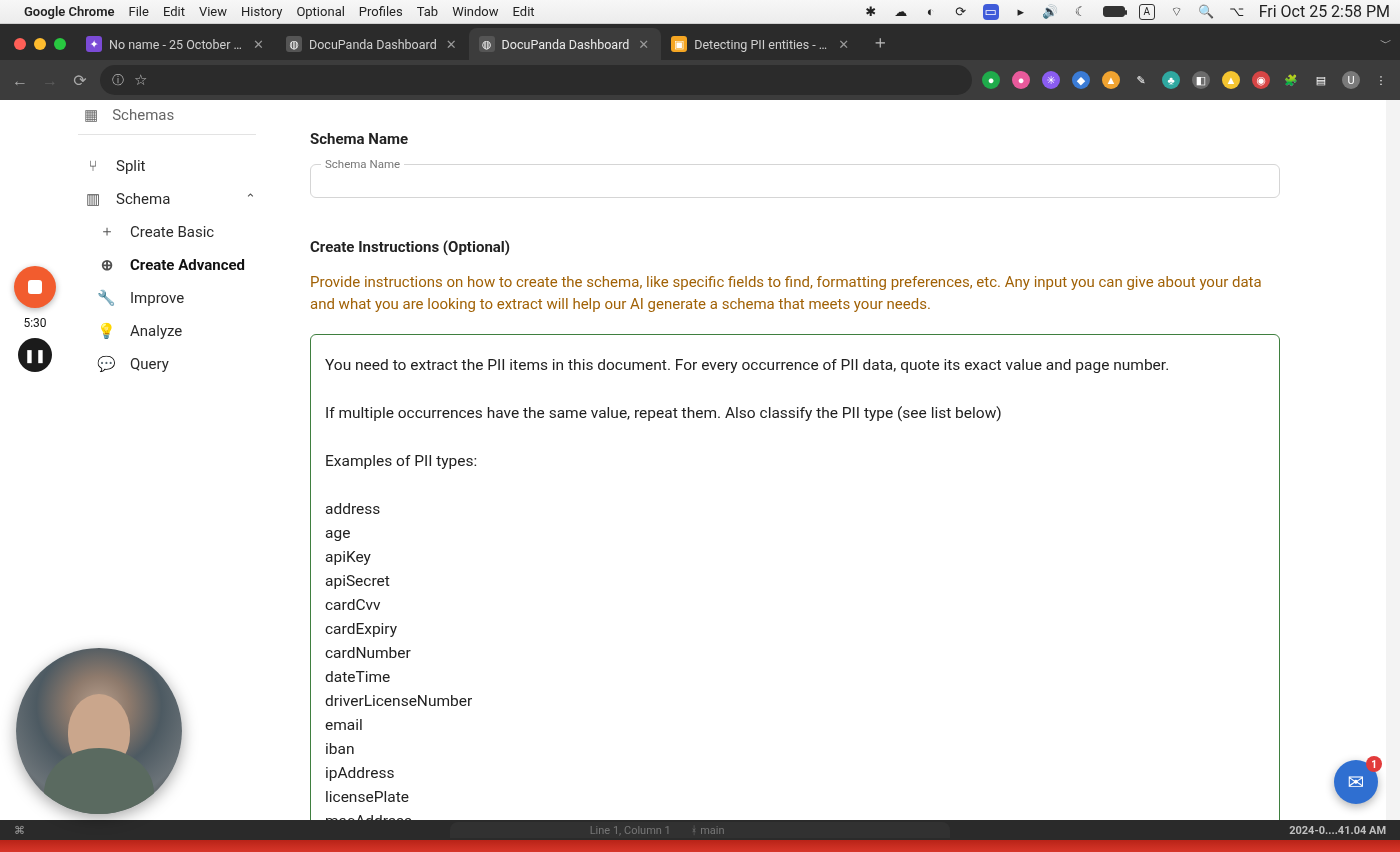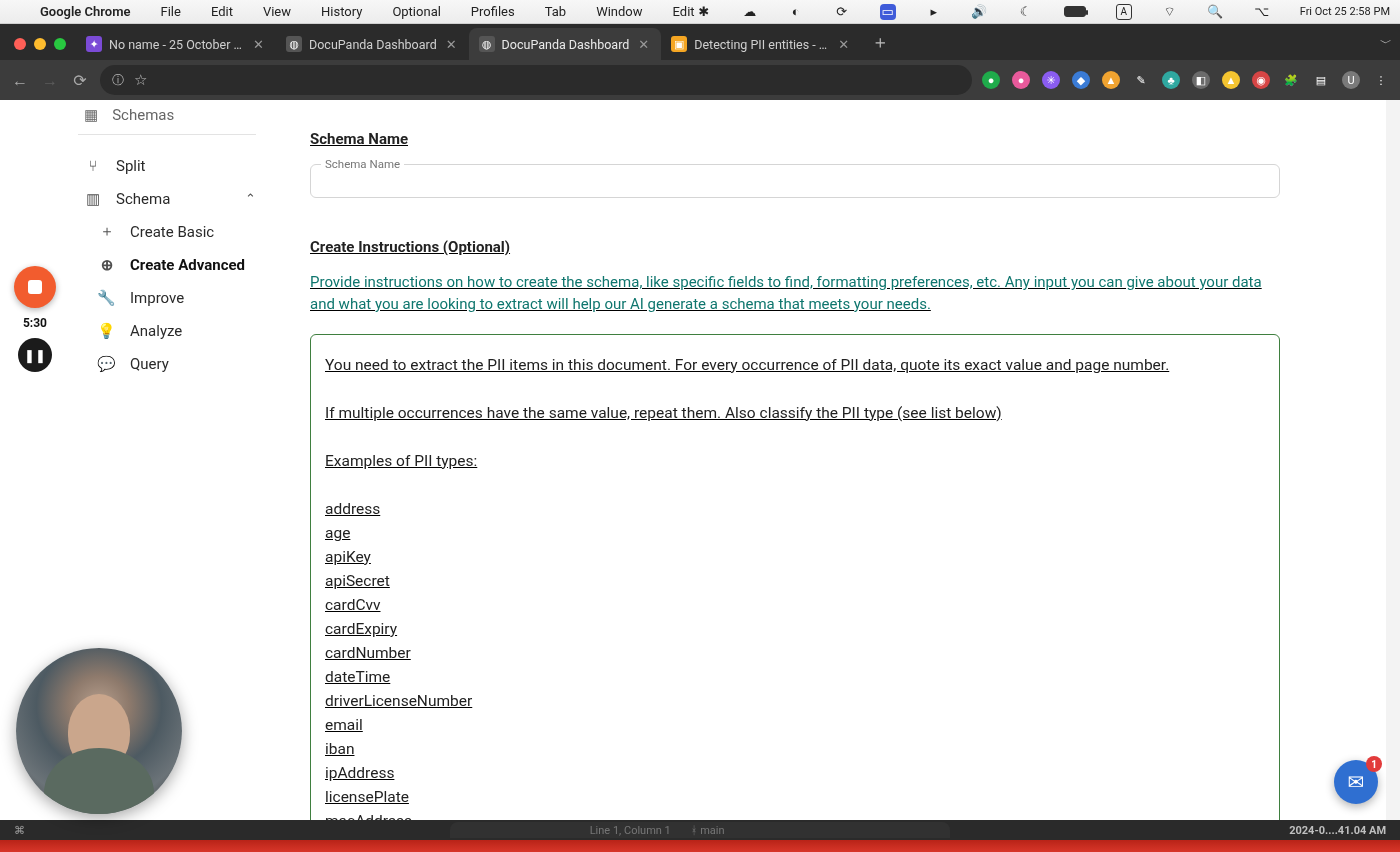--- a/index.html
+++ b/index.html
@@ -1,23 +1,23 @@
 <!DOCTYPE html>
 <html><head>
 <meta charset="utf-8">
 <style>
   * { margin: 0; padding: 0; box-sizing: border-box; font-family: -apple-system, BlinkMacSystemFont, "Segoe UI", Roboto, Helvetica, Arial, sans-serif; }
   body { width: 1400px; height: 852px; overflow: hidden; background: #000; position: relative; }
 
   
   .mac-menubar { height: 24px; background: linear-gradient(#f7f7f7,#ececec); display:flex; align-items:center; font-size:13px; color:#222; padding:0 10px; justify-content:space-between; border-bottom:1px solid #d0d0d0;}
-  .mac-menubar .left, .mac-menubar .right { display:flex; align-items:center; gap:30px; }
+  .mac-menubar .left, .mac-menubar .right { display:flex; align-items:center; gap:14px; }
   .mac-menubar .apple { font-size:15px; }
   .mac-menubar .appname { font-weight:600; }
-  .mac-menubar .right span { font-size:11px; }
+  .mac-menubar .right span { font-size:16px; }
   .mac-menubar .right .iconbox { width:16px; height:16px; display:inline-flex; align-items:center; justify-content:center; font-size:13px;}
   .mac-menubar .right .screenmirror { background:#3f5bd9; color:#fff; border-radius:4px; padding:1px 5px; }
   .mac-menubar .right .batt { border:1px solid #333; border-radius:3px; width:22px; height:11px; position:relative; background:#333;}
   .mac-menubar .right .batt::after{content:"";position:absolute;right:-3px;top:3px;width:2px;height:5px;background:#333;border-radius:1px;}
 
   
   .chrome-tabs { height: 36px; background:#2b2b2b; display:flex; align-items:flex-end; padding-left:8px; gap:0; position:relative;}
   .traffic-lights { display:flex; gap:8px; align-items:center; padding:0 10px 10px 6px;}
   .traffic-lights span { width:12px; height:12px; border-radius:50%; display:block;}
   .tl-close{background:#ff5f57;} .tl-min{background:#febc2e;} .tl-max{background:#28c840;}
@@ -57,33 +57,33 @@
   .sidebar .nav-item.section{ font-size:15px; }
   .sidebar .nav-item .icon{ width:18px; display:flex; justify-content:center; color:#4f4f4f;}
   .sidebar .nav-item.sub{ padding-left:14px;}
   .sidebar .nav-item.active{ font-weight:700; color:#111;}
   .sidebar .chev{ margin-left:auto; margin-right:26px; color:#555; font-size:13px;}
   .sidebar hr{ border:none; border-top:1px solid #e3e3e3; margin:10px 26px 14px -6px;}
   .sidebar .top-cut{ height:6px;}
   .sidebar .schemas-cut{ display:flex; align-items:center; gap:14px; color:#666; margin-bottom:8px;}
 
   
-  .main{ flex:1; padding:0 120px 0 28px; overflow:hidden;text-decoration:underline;}
+  .main{ flex:1; padding:0 120px 0 28px; overflow:hidden;}
   .section-label{ font-size:15px; font-weight:700; color:#222; margin-top:30px; margin-bottom:16px;}
   .field-wrap{ position:relative; border:1px solid #d5d5d5; border-radius:6px; padding:18px 14px 14px; }
   .field-wrap .float-label{ position:absolute; top:-8px; left:10px; background:#fff; padding:0 4px; font-size:11.5px; color:#777;}
   .field-wrap input{ width:100%; border:none; outline:none; font-size:16px; color:#222; background:transparent;}
-  .instr-desc{ font-size:15px; color:#0f766e; line-height:1.45; margin-bottom:18px;}
+  .instr-desc{ font-size:15px; color:#a16207; line-height:1.45; margin-bottom:18px;}
   .instructions-box{ border:1.5px solid #3f7f3f; border-radius:6px; padding:18px 14px; font-size:15.5px; color:#222; line-height:1.55; white-space:pre-wrap; height:494px; overflow:hidden;}
 
   
   .recorder{ position:absolute; left:14px; top:266px; width:42px; display:flex; flex-direction:column; align-items:center; gap:8px; z-index:20;}
   .rec-btn{ width:42px; height:42px; border-radius:50%; background:#f25c2e; display:flex; align-items:center; justify-content:center; box-shadow:0 2px 6px rgba(0,0,0,.3);}
   .rec-btn .square{ width:14px; height:14px; background:#fff; border-radius:3px;}
-  .rec-time{ font-size:12px; font-weight:700; color:#111; background:rgba(255,255,255,.0);}
+  .rec-time{ font-size:12px; font-weight:400; color:#111; background:rgba(255,255,255,.0);}
   .pause-btn{ width:34px; height:34px; border-radius:50%; background:#1b1b1b; color:#fff; display:flex; align-items:center; justify-content:center; font-size:13px;}
 
   
   .webcam{ position:absolute; left:16px; bottom:38px; width:166px; height:166px; border-radius:50%; background:radial-gradient(circle at 50% 35%, #b79f8d 0%, #8e7a6c 22%, #4d5a62 46%, #6b7378 70%, #3d3d3d 100%); box-shadow:0 4px 16px rgba(0,0,0,.35); z-index:20; overflow:hidden;}
   .webcam::before{content:"";position:absolute;left:50%;top:28%;transform:translateX(-50%);width:62px;height:76px;background:#caa68c;border-radius:50% 50% 46% 46%;}
   .webcam::after{content:"";position:absolute;left:50%;top:60%;transform:translateX(-50%);width:110px;height:90px;background:#5a6a60;border-radius:50% 50% 0 0;}
 
   
   .chat-fab{ position:absolute; right:22px; bottom:48px; width:44px; height:44px; border-radius:50%; background:#2f6fd1; display:flex; align-items:center; justify-content:center; color:#fff; font-size:20px; z-index:20; box-shadow:0 3px 10px rgba(0,0,0,.3);}
   .chat-fab .badge{ position:absolute; top:-4px; right:-4px; background:#e23b3b; color:#fff; font-size:10px; width:16px; height:16px; border-radius:50%; display:flex; align-items:center; justify-content:center; font-weight:700;}

